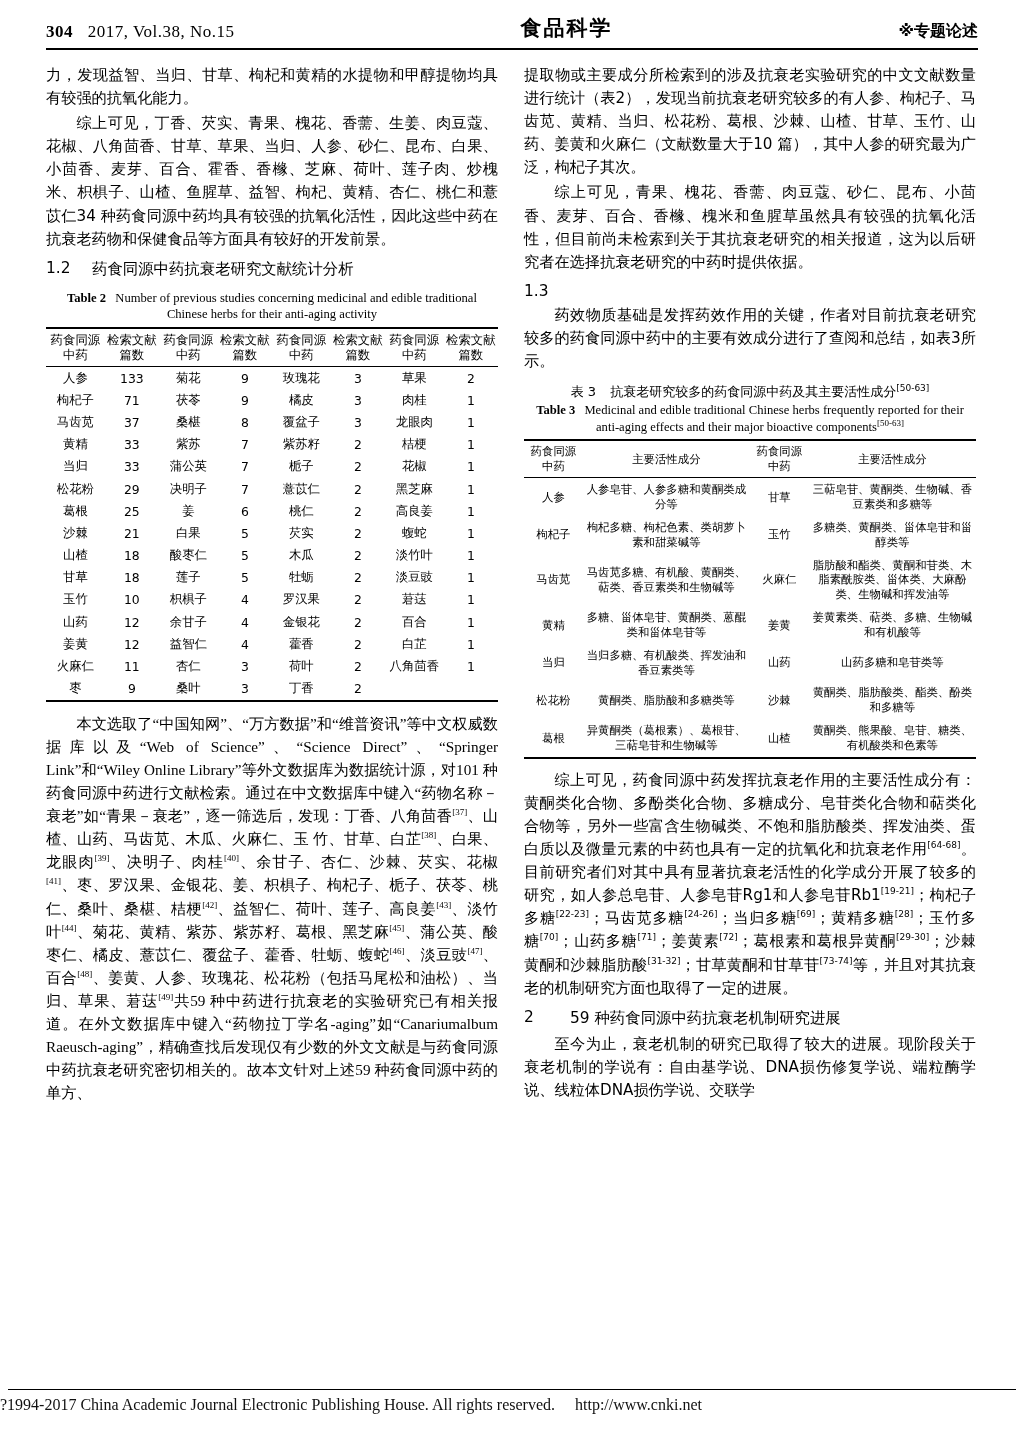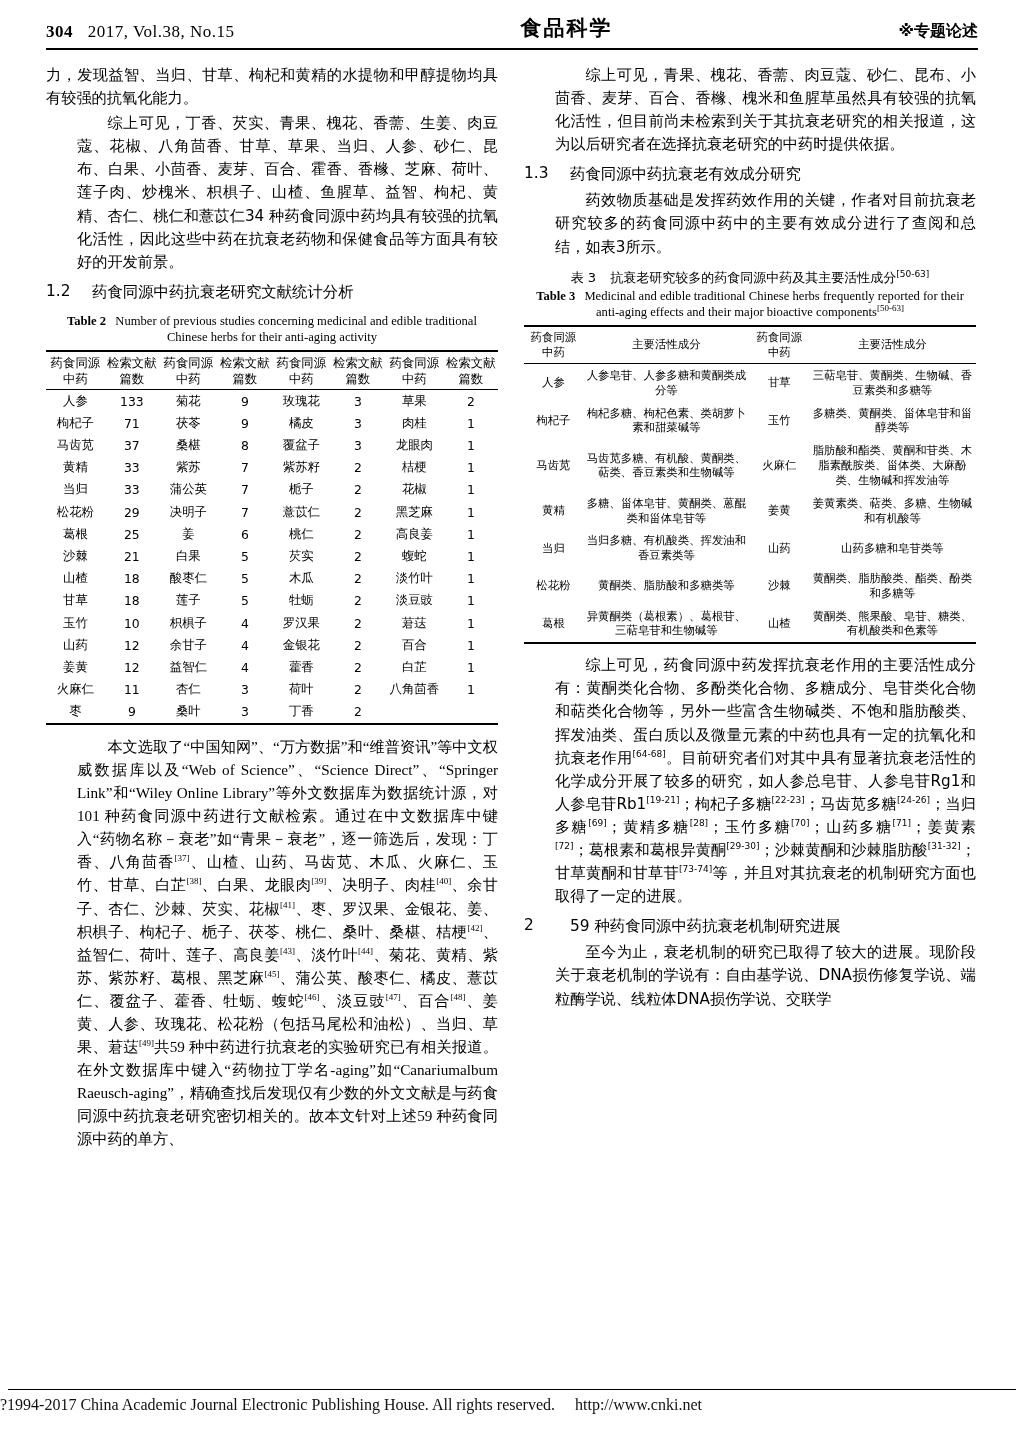--- a/index.html
+++ b/index.html
@@ -16,21 +16,21 @@
   .hdr{display:flex;align-items:flex-end;justify-content:space-between;padding-top:14px;}
   .hdr-left{font-family:"Liberation Serif","DejaVu Serif",serif;font-size:17px;letter-spacing:.5px;}
   .hdr-left .pg{font-weight:bold;margin-right:10px;}
   .hdr-center{font-size:21px;font-weight:bold;letter-spacing:2px;font-family:"DejaVu Sans",sans-serif;}
   .hdr-right{font-size:16px;font-weight:bold;}
   .rule{border-top:2px solid #000;margin-top:6px;}
   
   .cols{display:flex;gap:26px;margin-top:14px;}
   .col{width:452px;}
   p{margin:0 0 2px 0;font-size:15.2px;line-height:1.52;text-align:justify;text-justify:inter-ideograph;}
-  p.ind{text-indent:2em;margin-left:31px;}
+  p.ind{text-indent:2em;}
   .sec{font-size:15.4px;margin:8px 0 4px 0;display:flex;}
   .sec .num{width:46px;flex:none;}
   .sec .ttl{flex:1;}
   .serif{font-family:"Liberation Serif","DejaVu Serif",serif;}
   sup{font-size:9px;vertical-align:super;line-height:0;}
   
   .tbl-block{margin:10px 0 10px 0;}
   .cap-cn{text-align:center;font-size:13px;margin-bottom:1px;}
   .cap-cn .lbl{margin-right:10px;}
   .cap-en{text-align:center;font-size:12.6px;line-height:1.32;font-family:"Liberation Serif","DejaVu Serif",serif;margin-bottom:4px;}
@@ -247,25 +247,25 @@
                 <td></td>
               </tr>
             </tbody>
         </table>
       </div>
 
       <p class="ind serif">本文选取了“中国知网”、“万方数据”和“维普资讯”等中文权威数据库以及“Web of Science”、“Science Direct”、“Springer Link”和“Wiley Online Library”等外文数据库为数据统计源，对101 种药食同源中药进行文献检索。通过在中文数据库中键入“药物名称－衰老”如“青果－衰老”，逐一筛选后，发现：丁香、八角茴香<sup>[37]</sup>、山楂、山药、马齿苋、木瓜、火麻仁、玉 竹、甘草、白芷<sup>[38]</sup>、白果、龙眼肉<sup>[39]</sup>、决明子、肉桂<sup>[40]</sup>、余甘子、杏仁、沙棘、芡实、花椒<sup>[41]</sup>、枣、罗汉果、金银花、姜、枳椇子、枸杞子、栀子、茯苓、桃仁、桑叶、桑椹、桔梗<sup>[42]</sup>、益智仁、荷叶、莲子、高良姜<sup>[43]</sup>、淡竹叶<sup>[44]</sup>、菊花、黄精、紫苏、紫苏籽、葛根、黑芝麻<sup>[45]</sup>、蒲公英、酸枣仁、橘皮、薏苡仁、覆盆子、藿香、牡蛎、蝮蛇<sup>[46]</sup>、淡豆豉<sup>[47]</sup>、百合<sup>[48]</sup>、姜黄、人参、玫瑰花、松花粉（包括马尾松和油松）、当归、草果、莙荙<sup>[49]</sup>共59 种中药进行抗衰老的实验研究已有相关报道。在外文数据库中键入“药物拉丁学名-aging”如“Canariumalbum Raeusch-aging”，精确查找后发现仅有少数的外文文献是与药食同源中药抗衰老研究密切相关的。故本文针对上述59 种药食同源中药的单方、</p>
     </div>
 
     <div class="col">
+      <p>提取物或主要成分所检索到的涉及抗衰老实验研究的中文文献数量进行统计（表2），发现当前抗衰老研究较多的有人参、枸杞子、马齿苋、黄精、当归、松花粉、葛根、沙棘、山楂、甘草、玉竹、山药、姜黄和火麻仁（文献数量大于10 篇），其中人参的研究最为广泛，枸杞子其次。</p>
       <p class="ind">综上可见，青果、槐花、香薷、肉豆蔻、砂仁、昆布、小茴香、麦芽、百合、香橼、槐米和鱼腥草虽然具有较强的抗氧化活性，但目前尚未检索到关于其抗衰老研究的相关报道，这为以后研究者在选择抗衰老研究的中药时提供依据。</p>
 
       <div class="sec">
         <span class="num">1.3</span>
-        <span class="ttl">药食同源中药抗衰老有效成分研究</span>
       </div>
 
       <p class="ind">药效物质基础是发挥药效作用的关键，作者对目前抗衰老研究较多的药食同源中药中的主要有效成分进行了查阅和总结，如表3所示。</p>
 
       <div class="tbl-block">
         <div class="cap-cn">
           <span class="lbl">表 3</span>
           <span>抗衰老研究较多的药食同源中药及其主要活性成分</span><sup>[50-63]</sup>
         </div>
         <div class="cap-en">

